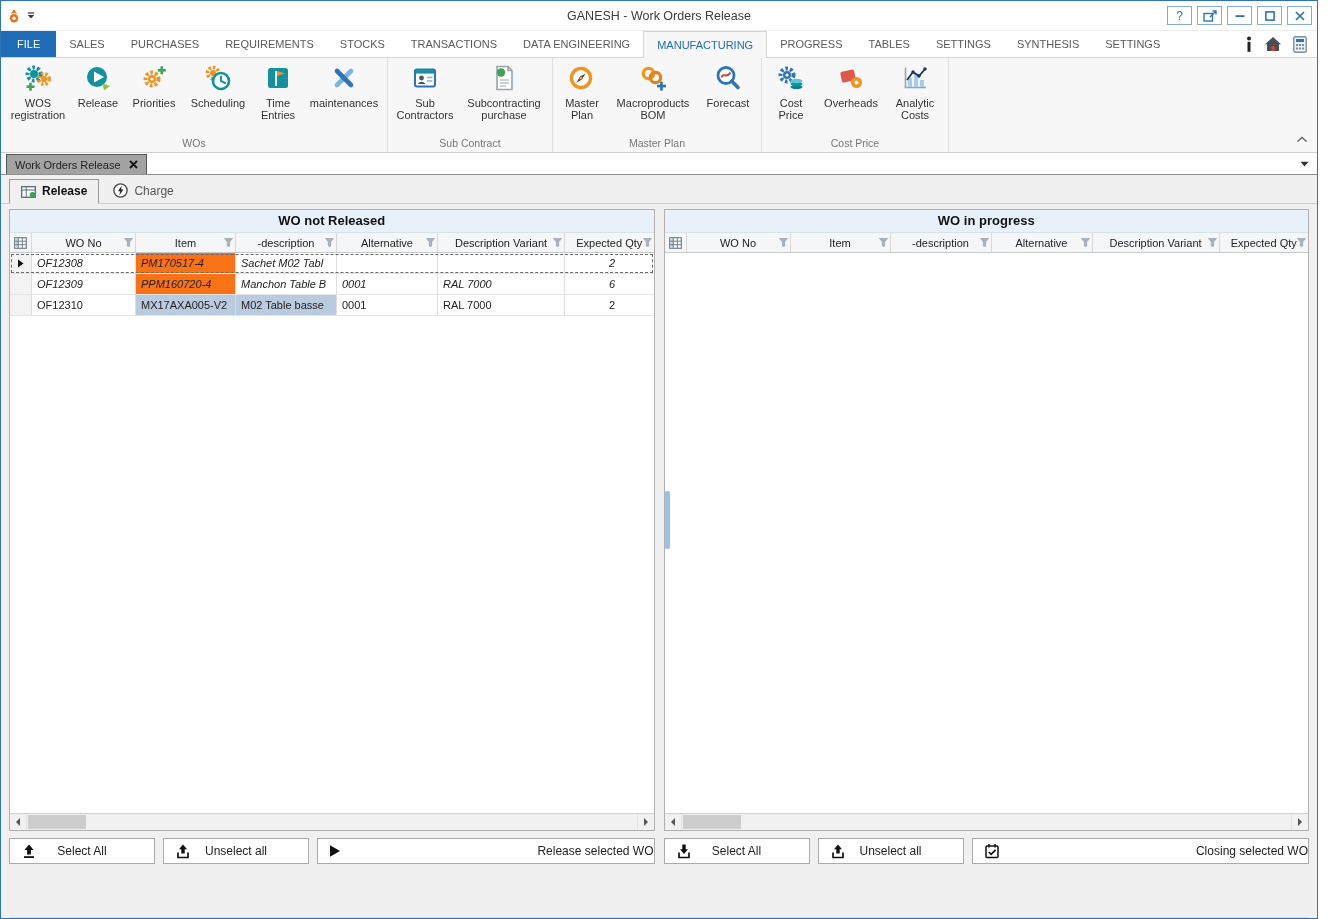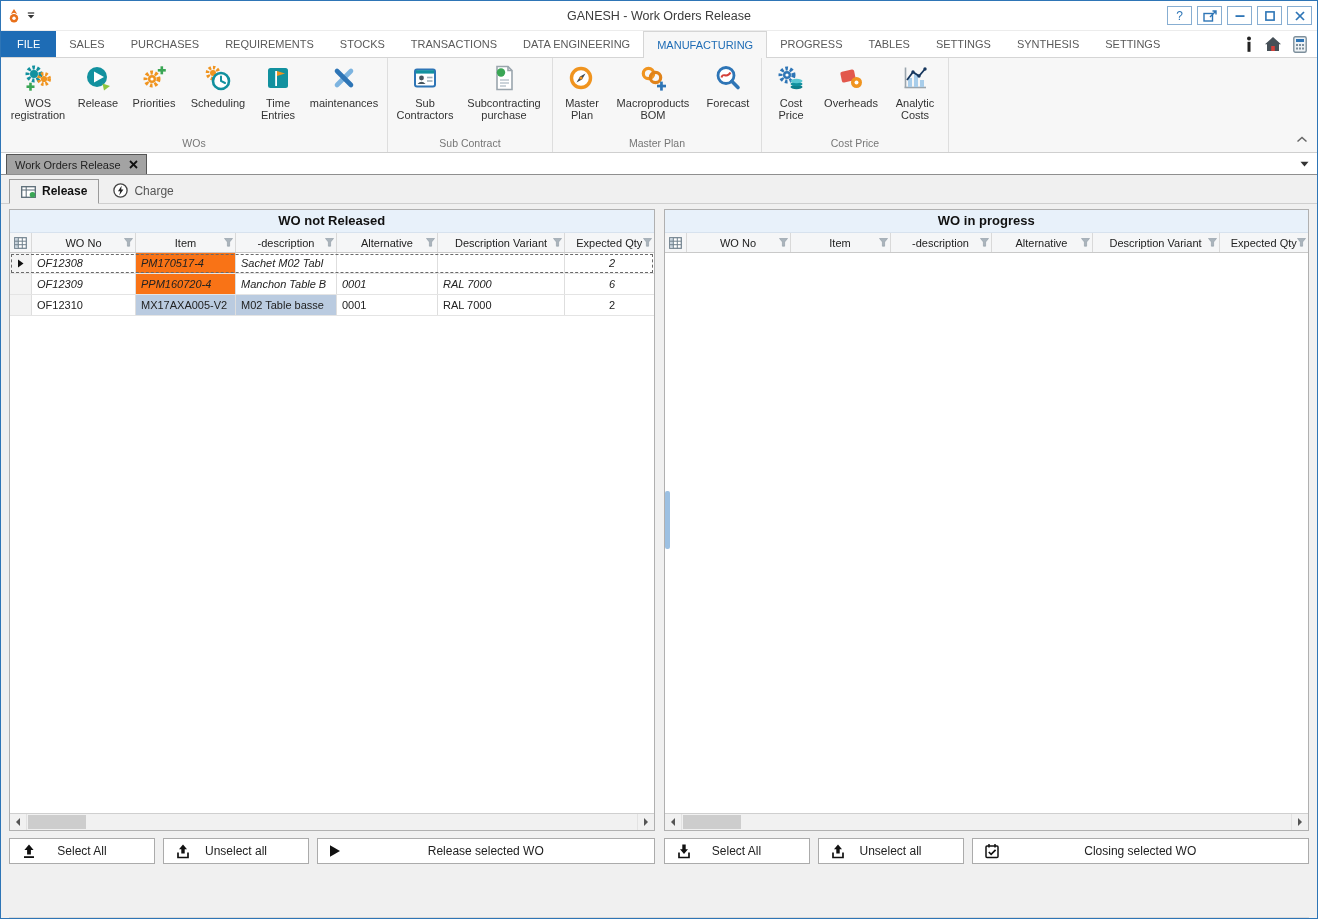--- a/index.html
+++ b/index.html
@@ -84,21 +84,21 @@
           border-right: 1px solid #e2e2e2; }
   .sbtn.right { margin-left: auto; border-right: none; border-left: 1px solid #e2e2e2; }
   .sthumb { width: 58px; margin: 1px 0 1px 1px; background: #cdcdcd; }
   .tri-l { width: 0; height: 0; border: 4px solid transparent; border-left: none; border-right-color: #555; }
   .tri-r { width: 0; height: 0; border: 4px solid transparent; border-right: none; border-left-color: #555; }
 
   .actions { display: flex; gap: 8px; margin-top: 7px; }
   .btn { position: relative; height: 26px; border: 1px solid #ababab; background: #fff;
          display: flex; align-items: center; justify-content: center; font-size: 12px; color: #222; }
   .btn .bicon { position: absolute; left: 11px; top: 50%; transform: translateY(-50%); line-height: 0; }
-  .btn.sm { width: 146px; } .btn.grow { flex: 1; }
+  .btn.sm { width: 146px; } .btn.grow { flex: 1; justify-content: flex-end; }
 
   .footrule { border-top: 1px solid #d9d9d9; margin-top: 10px; }
   .footer { display: flex; align-items: center; padding: 9px 24px 0 10px; }
   .btn.refresh { width: 222px; }
   .btn.close { width: 118px; margin-left: auto; }
 
   .grip { position: absolute; left: 664px; top: 490px; width: 5px; height: 58px;
           background: #9cc0e2; border-radius: 2px; }
 </style>
 </head>

